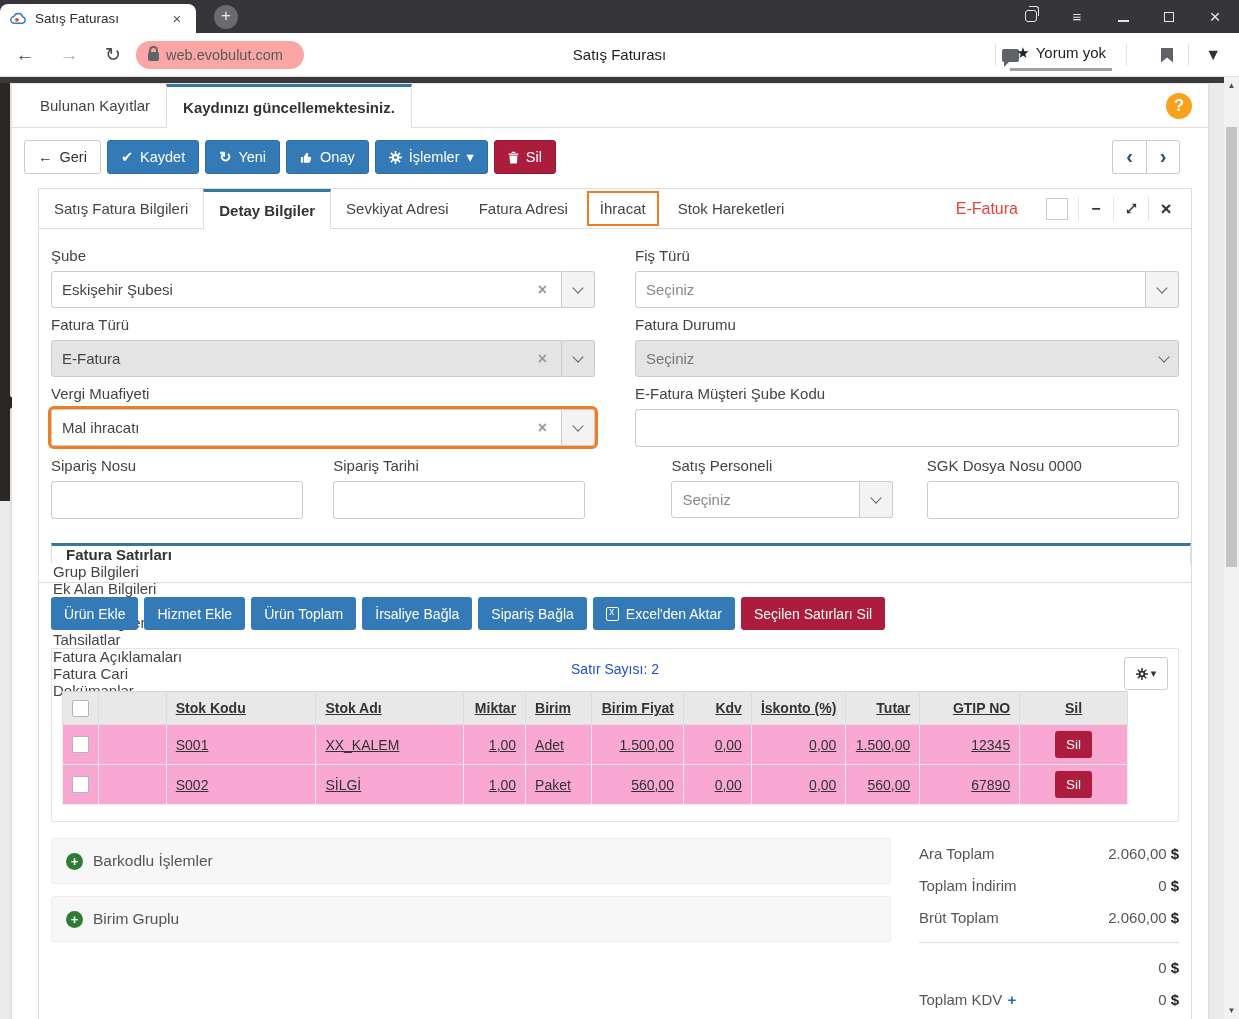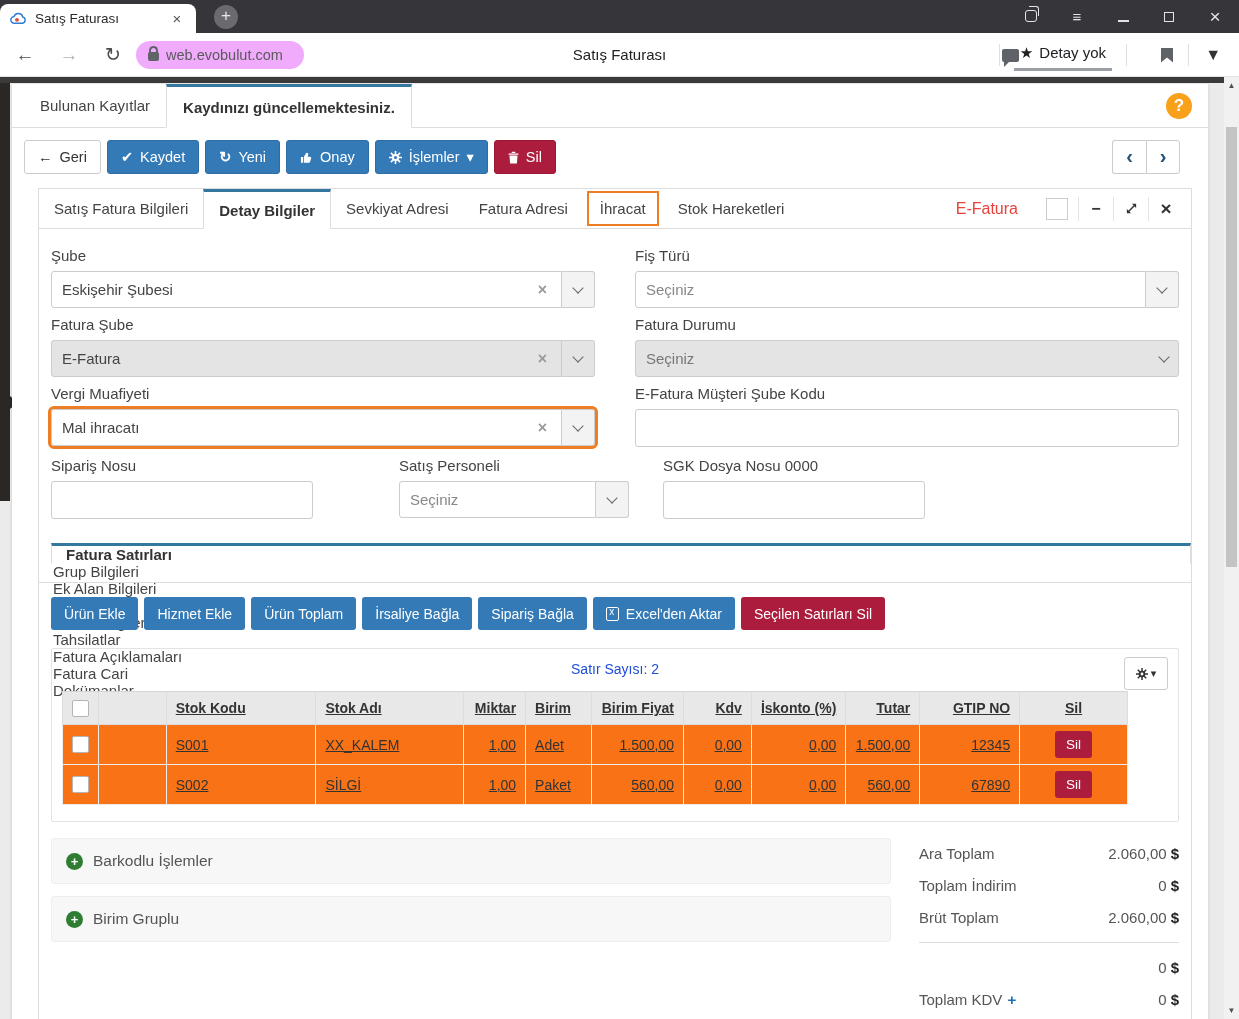--- a/index.html
+++ b/index.html
@@ -19,21 +19,21 @@
   .ico-minimize { display:inline-block; width:11px; height:2px; background:#e4e4e6; }
   .ico-maximize { display:inline-block; width:10px; height:10px; border:1.5px solid #e4e4e6; }
   .ico-tabactions { position:relative; display:inline-block; width:12px; height:12px; border:1.5px solid #e4e4e6; border-radius:3px; }
   .ico-tabactions::after { content:""; position:absolute; left:3px; top:-5px; width:9px; height:9px;
     border:1.5px solid #e4e4e6; border-bottom:none; border-left:none; border-radius:0 3px 0 0; }
 
   .btoolbar { position:absolute; left:0; top:33px; width:1239px; height:44px; background:#fff;
     border-bottom:1px solid #e2e2e2; display:flex; align-items:center; }
   .navbtn { font-size:19px; color:#4a4a4a; width:30px; text-align:center; }
   .navbtn.dim { color:#b0b0b0; }
-  .urlpill { margin-left:8px; width:168px; height:28px; background:#f0abfc; border-radius:14px;
+  .urlpill { margin-left:8px; width:168px; height:28px; background:#fca5a5; border-radius:14px;
     display:flex; align-items:center; gap:7px; padding:0 12px; }
   .urlpill .url { color:#5a5a5a; font-size:14.5px; white-space:nowrap; }
   .lock { width:11px; height:9px; background:#606469; border-radius:2px; position:relative; margin-top:3px; flex:0 0 auto;}
   .lock::before { content:""; position:absolute; top:-6px; left:1px; width:5px; height:6px;
     border:2px solid #606469; border-bottom:none; border-radius:5px 5px 0 0; }
   .btitle { position:absolute; left:0; right:0; text-align:center; font-size:15px; color:#222; pointer-events:none;}
   .brb { position:absolute; top:0; height:44px; display:flex; align-items:center; }
   .comment-ic { width:17px; height:13px; background:#5f6368; border-radius:2px; position:relative; }
   .comment-ic::after { content:""; position:absolute; bottom:-5px; left:2px;
     border:4px solid transparent; border-top-color:#5f6368; border-left-color:#5f6368; }
@@ -129,21 +129,21 @@
   .excel-ic::after { content:"x"; position:absolute; left:2.5px; top:-1.5px; font-size:10px; color:#fff; }
 
   
   .gridpanel { margin:6px 12px 0; border:1px solid #e3e3e3; border-radius:2px; position:relative; padding:10px 10px 16px; }
   .rowcount { font-size:14px; color:#1d4ed8; margin:2px 0 14px;text-align:center; }
   .gearbtn { position:absolute; right:10px; top:8px; width:44px; height:33px; border:1px solid #ccc;
     border-radius:3px; background:#fff; display:flex; align-items:center; justify-content:center; gap:3px; color:#333; }
   table.grid { border-collapse:collapse; width:1066px; font-size:14px; color:#333;text-decoration:underline; }
   table.grid th { background:#e8e8e8; font-weight:bold; height:33px; padding:0 9px;
     border:1px solid #dcdcdc; border-top:1px solid #d5d5d5; white-space:nowrap; }
-  table.grid td { height:40px; padding:0 9px; border:1px solid #ececec; background:#f97316; }
+  table.grid td { height:40px; padding:0 9px; border:1px solid #ececec; background:#f9a8d4; }
   .tr { text-align:right; } .tl { text-align:left; } .tc { text-align:center; }
   .cb { width:17px; height:17px; border:1px solid #b5b5b5; border-radius:2px; background:#fff; display:inline-block; vertical-align:middle;}
   .silbtn { display:inline-block; background:#ac1c3c; color:#fff; border-radius:3px; padding:6px 11px; font-size:13.5px; }
 
   
   .bottom { display:flex; padding:16px 12px 20px; gap:28px; }
   .accs { width:840px; }
   .acc { background:#f7f7f7; border:1px solid #eee; border-radius:3px; height:46px; display:flex;
     align-items:center; gap:10px; padding:0 14px; margin-bottom:12px; font-size:15.5px; color:#555; }
   .plus-ic { width:17px; height:17px; border-radius:50%; background:#2e7d32; color:#fff; font-size:13px;
@@ -191,21 +191,21 @@
     <span class="url">web.evobulut.com</span>
   </div>
   <div class="btitle">Satış Faturası</div>
   <div class="brb" style="right:220px;">
     <span class="comment-ic"></span>
   </div>
   <div class="brb" style="right:98px;">
     <span class="vsep"></span>
     <span class="yorum">
       <span class="star">★</span>
-      <span>Detay yok</span>
+      <span>Yorum yok</span>
     </span>
     <span class="vsep"></span>
   </div>
   <div class="brb" style="right:66px;">
     <span class="bkmark"></span>
   </div>
   <div class="brb" style="right:16px;">
     <span class="vsep"></span>
     <span class="dl" style="border:none;font-size:16px;">▼</span>
   </div>
@@ -309,21 +309,21 @@
             <div class="flabel">Şube</div>
             <div class="combo">
               <div class="combo-main">
                 <span class="combo-text">Eskişehir Şubesi</span>
                 <span class="combo-clear">×</span>
               </div>
               <div class="combo-btn">
                   <span class="chev"></span>
                 </div>
             </div>
-            <div class="flabel">Fatura Şube</div>
+            <div class="flabel">Fatura Türü</div>
             <div class="combo disabled">
               <div class="combo-main">
                 <span class="combo-text">E-Fatura</span>
                 <span class="combo-clear">×</span>
               </div>
               <div class="combo-btn">
                   <span class="chev"></span>
                 </div>
             </div>
             <div class="flabel">Vergi Muafiyeti</div>
@@ -352,20 +352,24 @@
               <span class="combo-text">Seçiniz</span>
               <span class="chev"></span>
             </div>
             <div class="flabel">E-Fatura Müşteri Şube Kodu</div>
             <input class="tinput" style="">
           </div>
         </div>
         <div class="r2">
           <div style="width:262px;">
             <div class="flabel">Sipariş Nosu</div>
+            <input class="tinput" style="">
+          </div>
+          <div style="width:262px;">
+            <div class="flabel">Sipariş Tarihi</div>
             <input class="tinput" style="">
           </div>
           <div style="width:230px; margin-left:56px;">
             <div class="flabel">Satış Personeli</div>
             <div class="combo">
               <div class="combo-main">
                 <span class="combo-text placeholder">Seçiniz</span>
               </div>
               <div class="combo-btn">
                   <span class="chev"></span>

